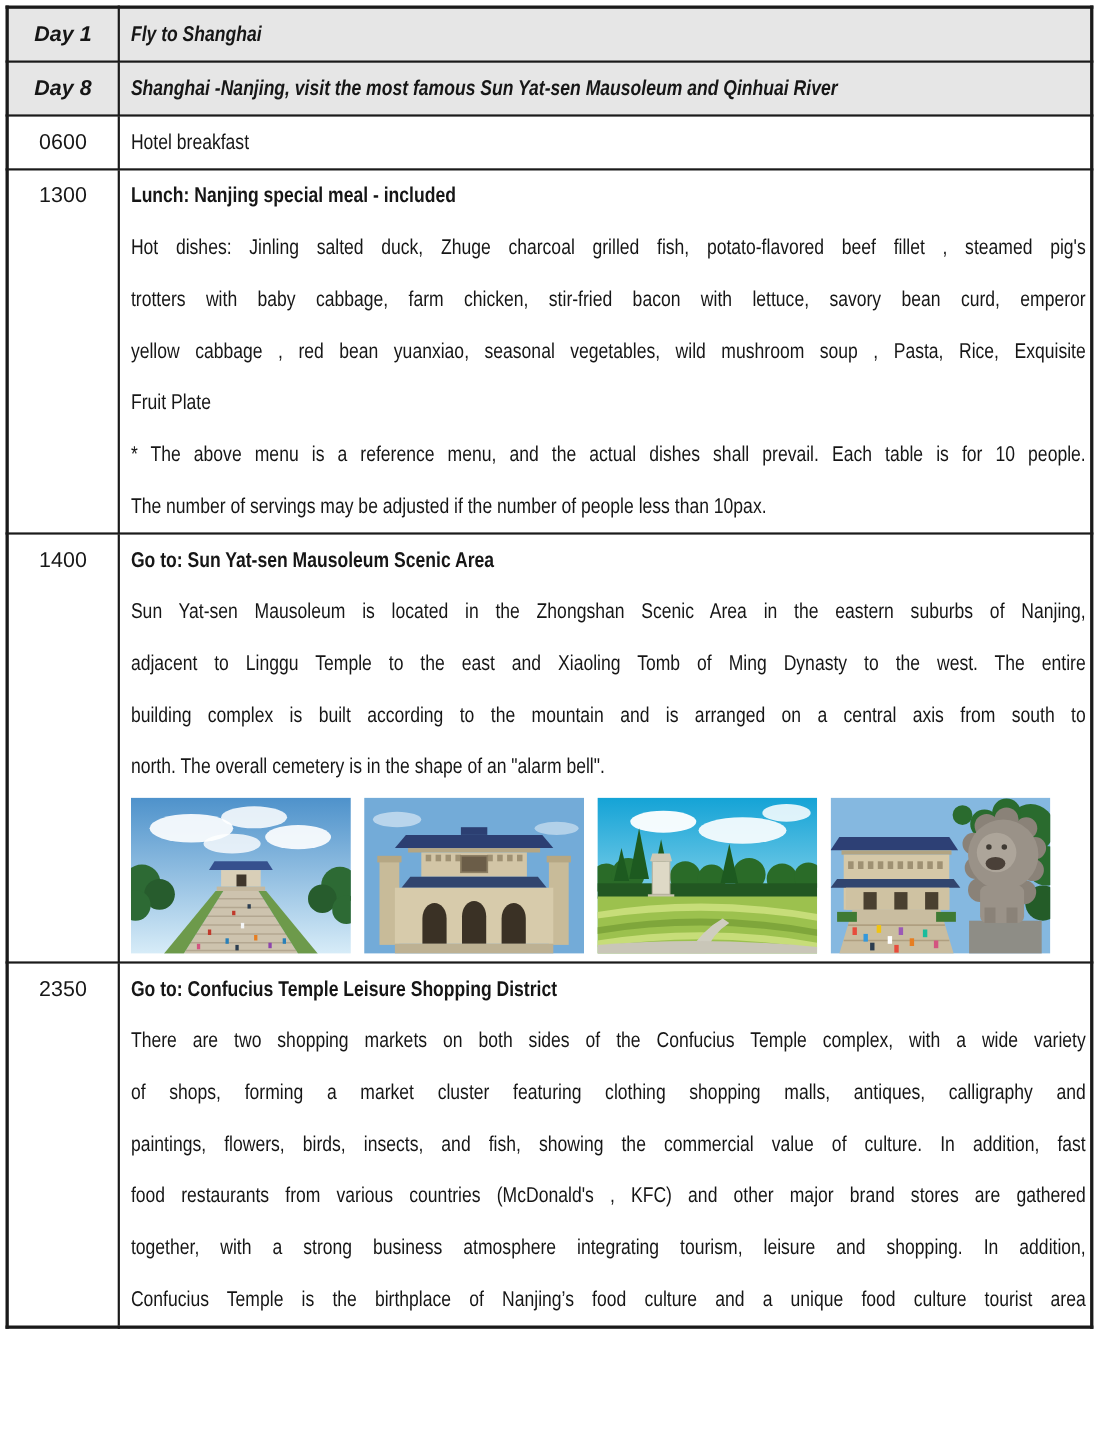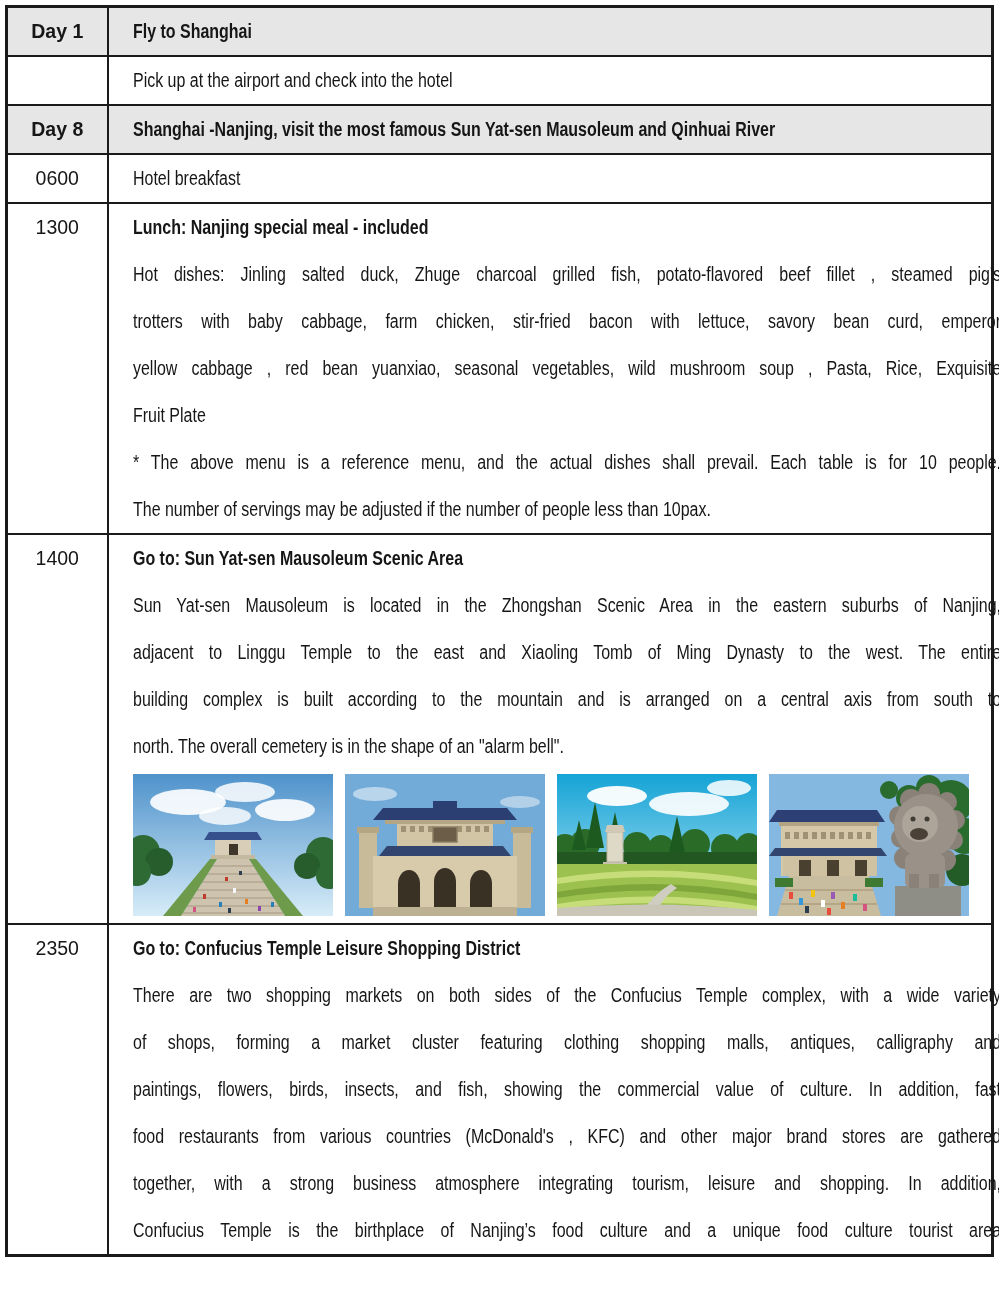--- a/index.html
+++ b/index.html
@@ -17,22 +17,22 @@
     width: 989px;
     table-layout: fixed;
     border: 3px solid #1a1a1a;
   }
   td {
     border: 2px solid #1a1a1a;
     vertical-align: top;
     padding: 0;
   }
   td.c1 { text-align: center; }
-  td.c2 { padding: 0 24px; overflow: visible; }
-  tr.dayrow td { background: #e6e6e6; }
+  td.c2 { padding: 0 10px; overflow: visible; }
+  tr.dayrow td { background: #e6e6e6; font-style: italic; }
   .t {
     display: block;
     line-height: 47px;
     font-size: 19.5px;
     white-space: nowrap;
   }
   .t.b { font-weight: 700; }
   
   .txt {
     width: 1060px;
@@ -75,30 +75,20 @@
       <td class="c1">
         <span class="t b">Day 1</span>
       </td>
       <td class="c2">
         <div class="txt">
               <div class="ln b">Fly to Shanghai</div>
             </div>
       </td>
     </tr>
 
-    <tr>
-      <td class="c1">
-        <span class="t"></span>
-      </td>
-      <td class="c2">
-        <div class="txt">
-              <div class="ln">Pick up at the airport and check into the hotel</div>
-            </div>
-      </td>
-    </tr>
 
     <tr class="dayrow">
       <td class="c1">
         <span class="t b">Day 8</span>
       </td>
       <td class="c2">
         <div class="txt">
               <div class="ln b">Shanghai -Nanjing, visit the most famous Sun Yat-sen Mausoleum and Qinhuai River</div>
             </div>
       </td>

